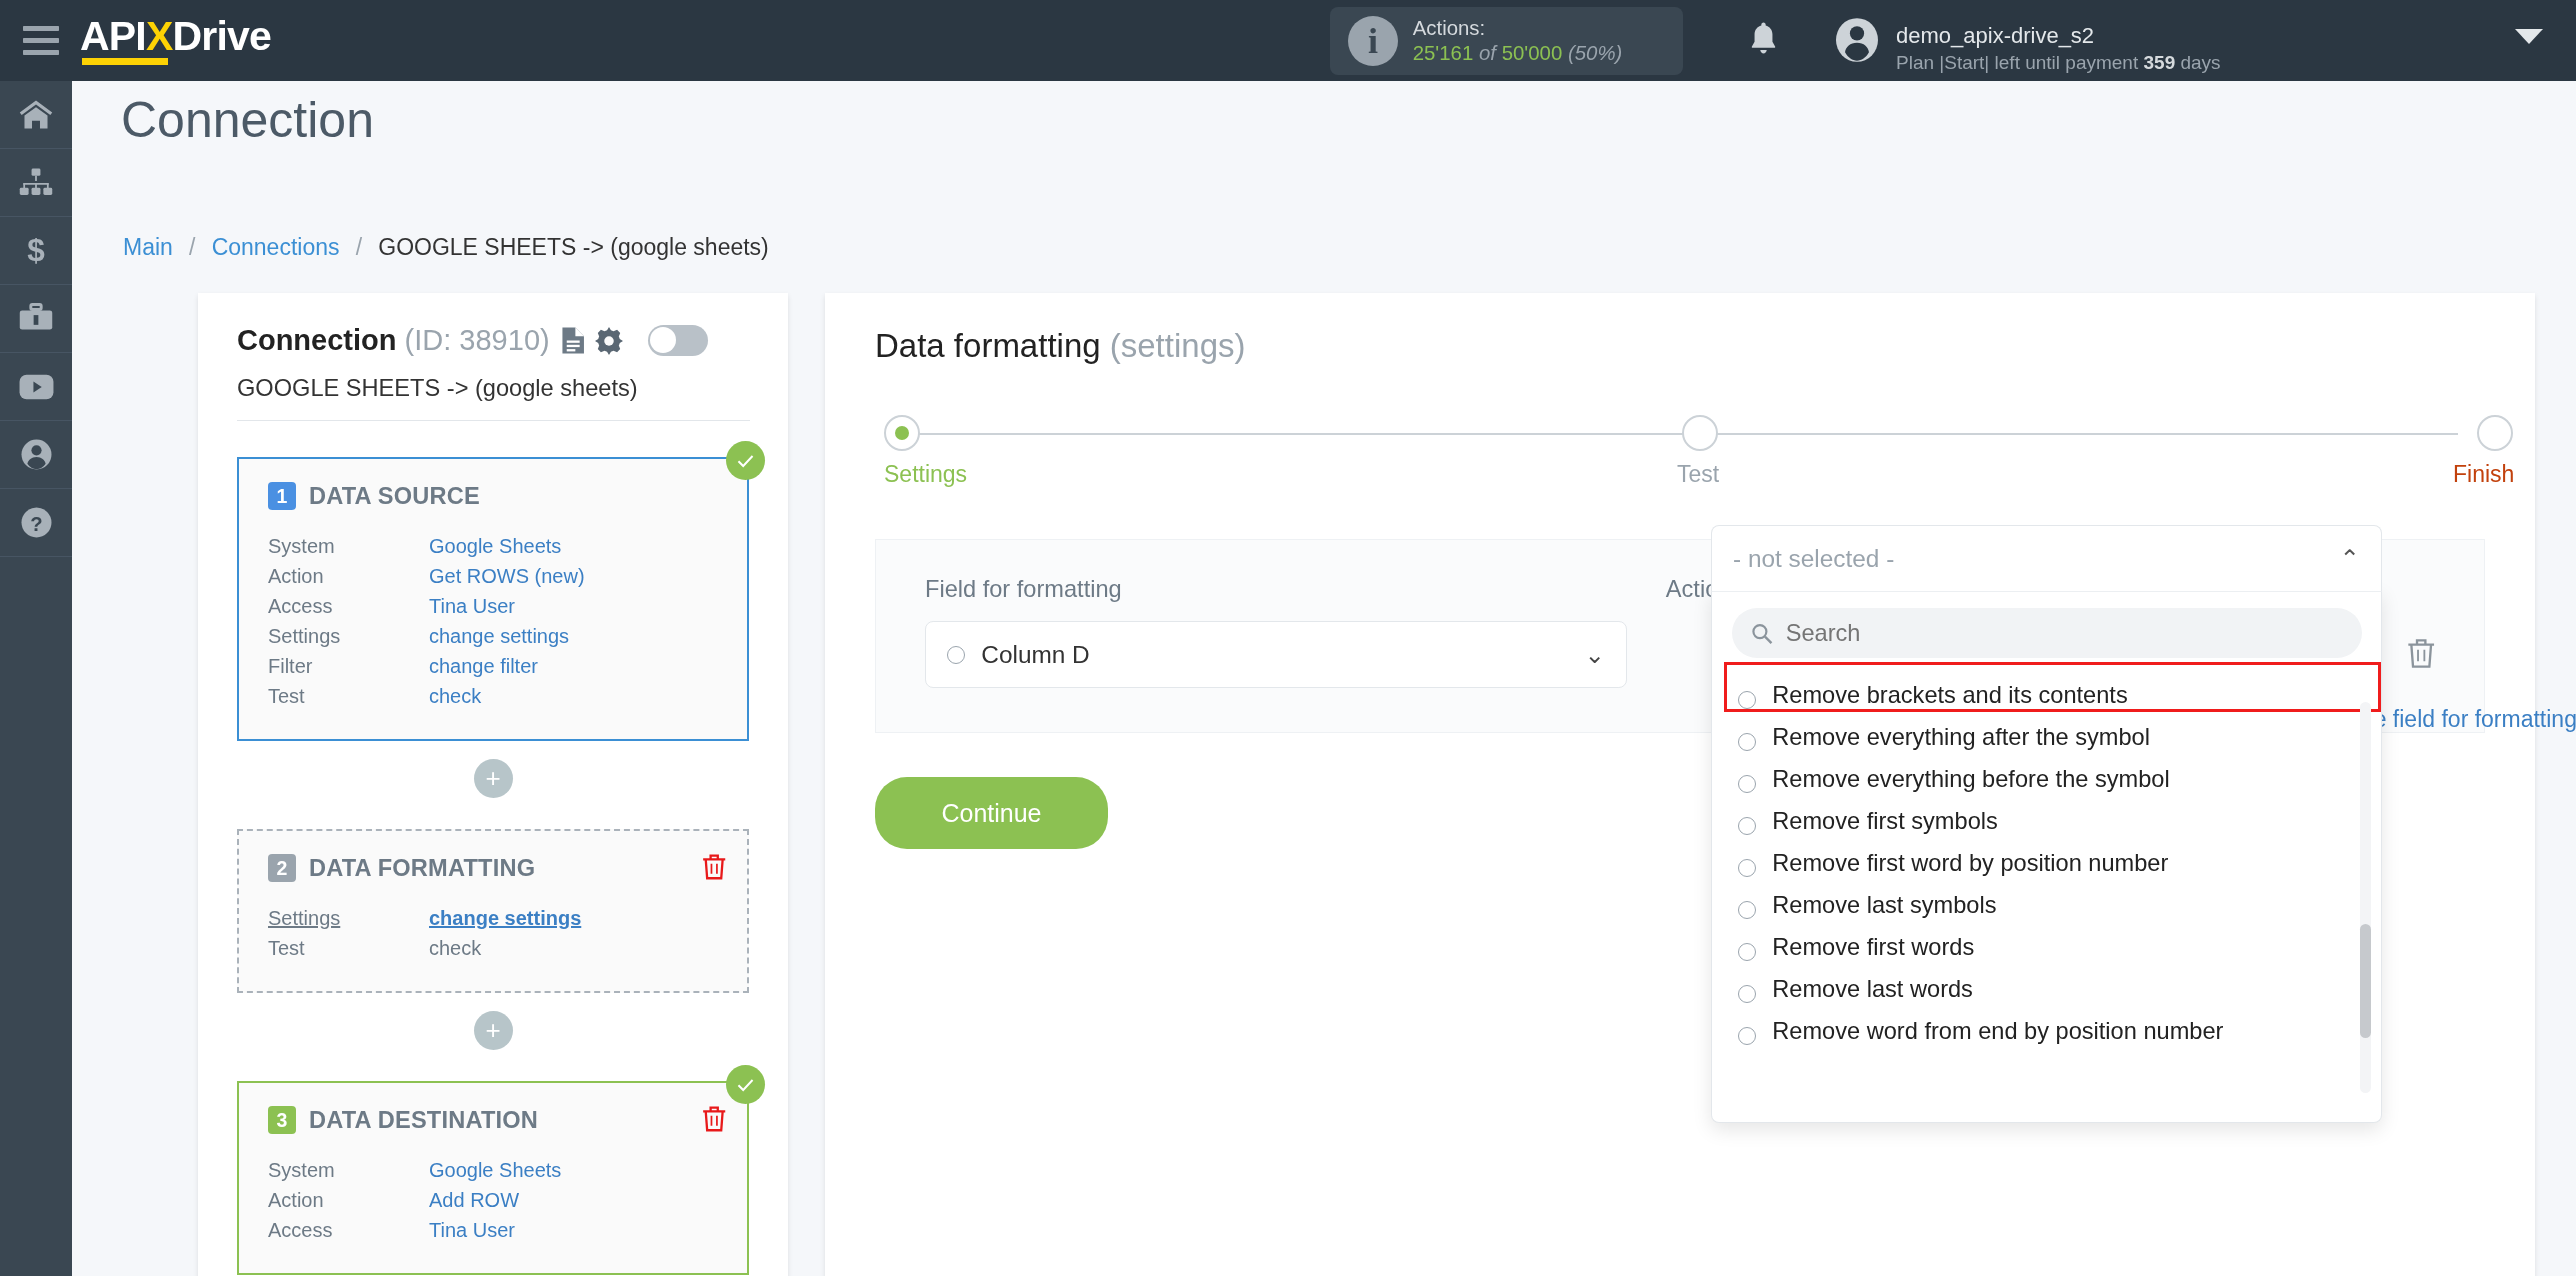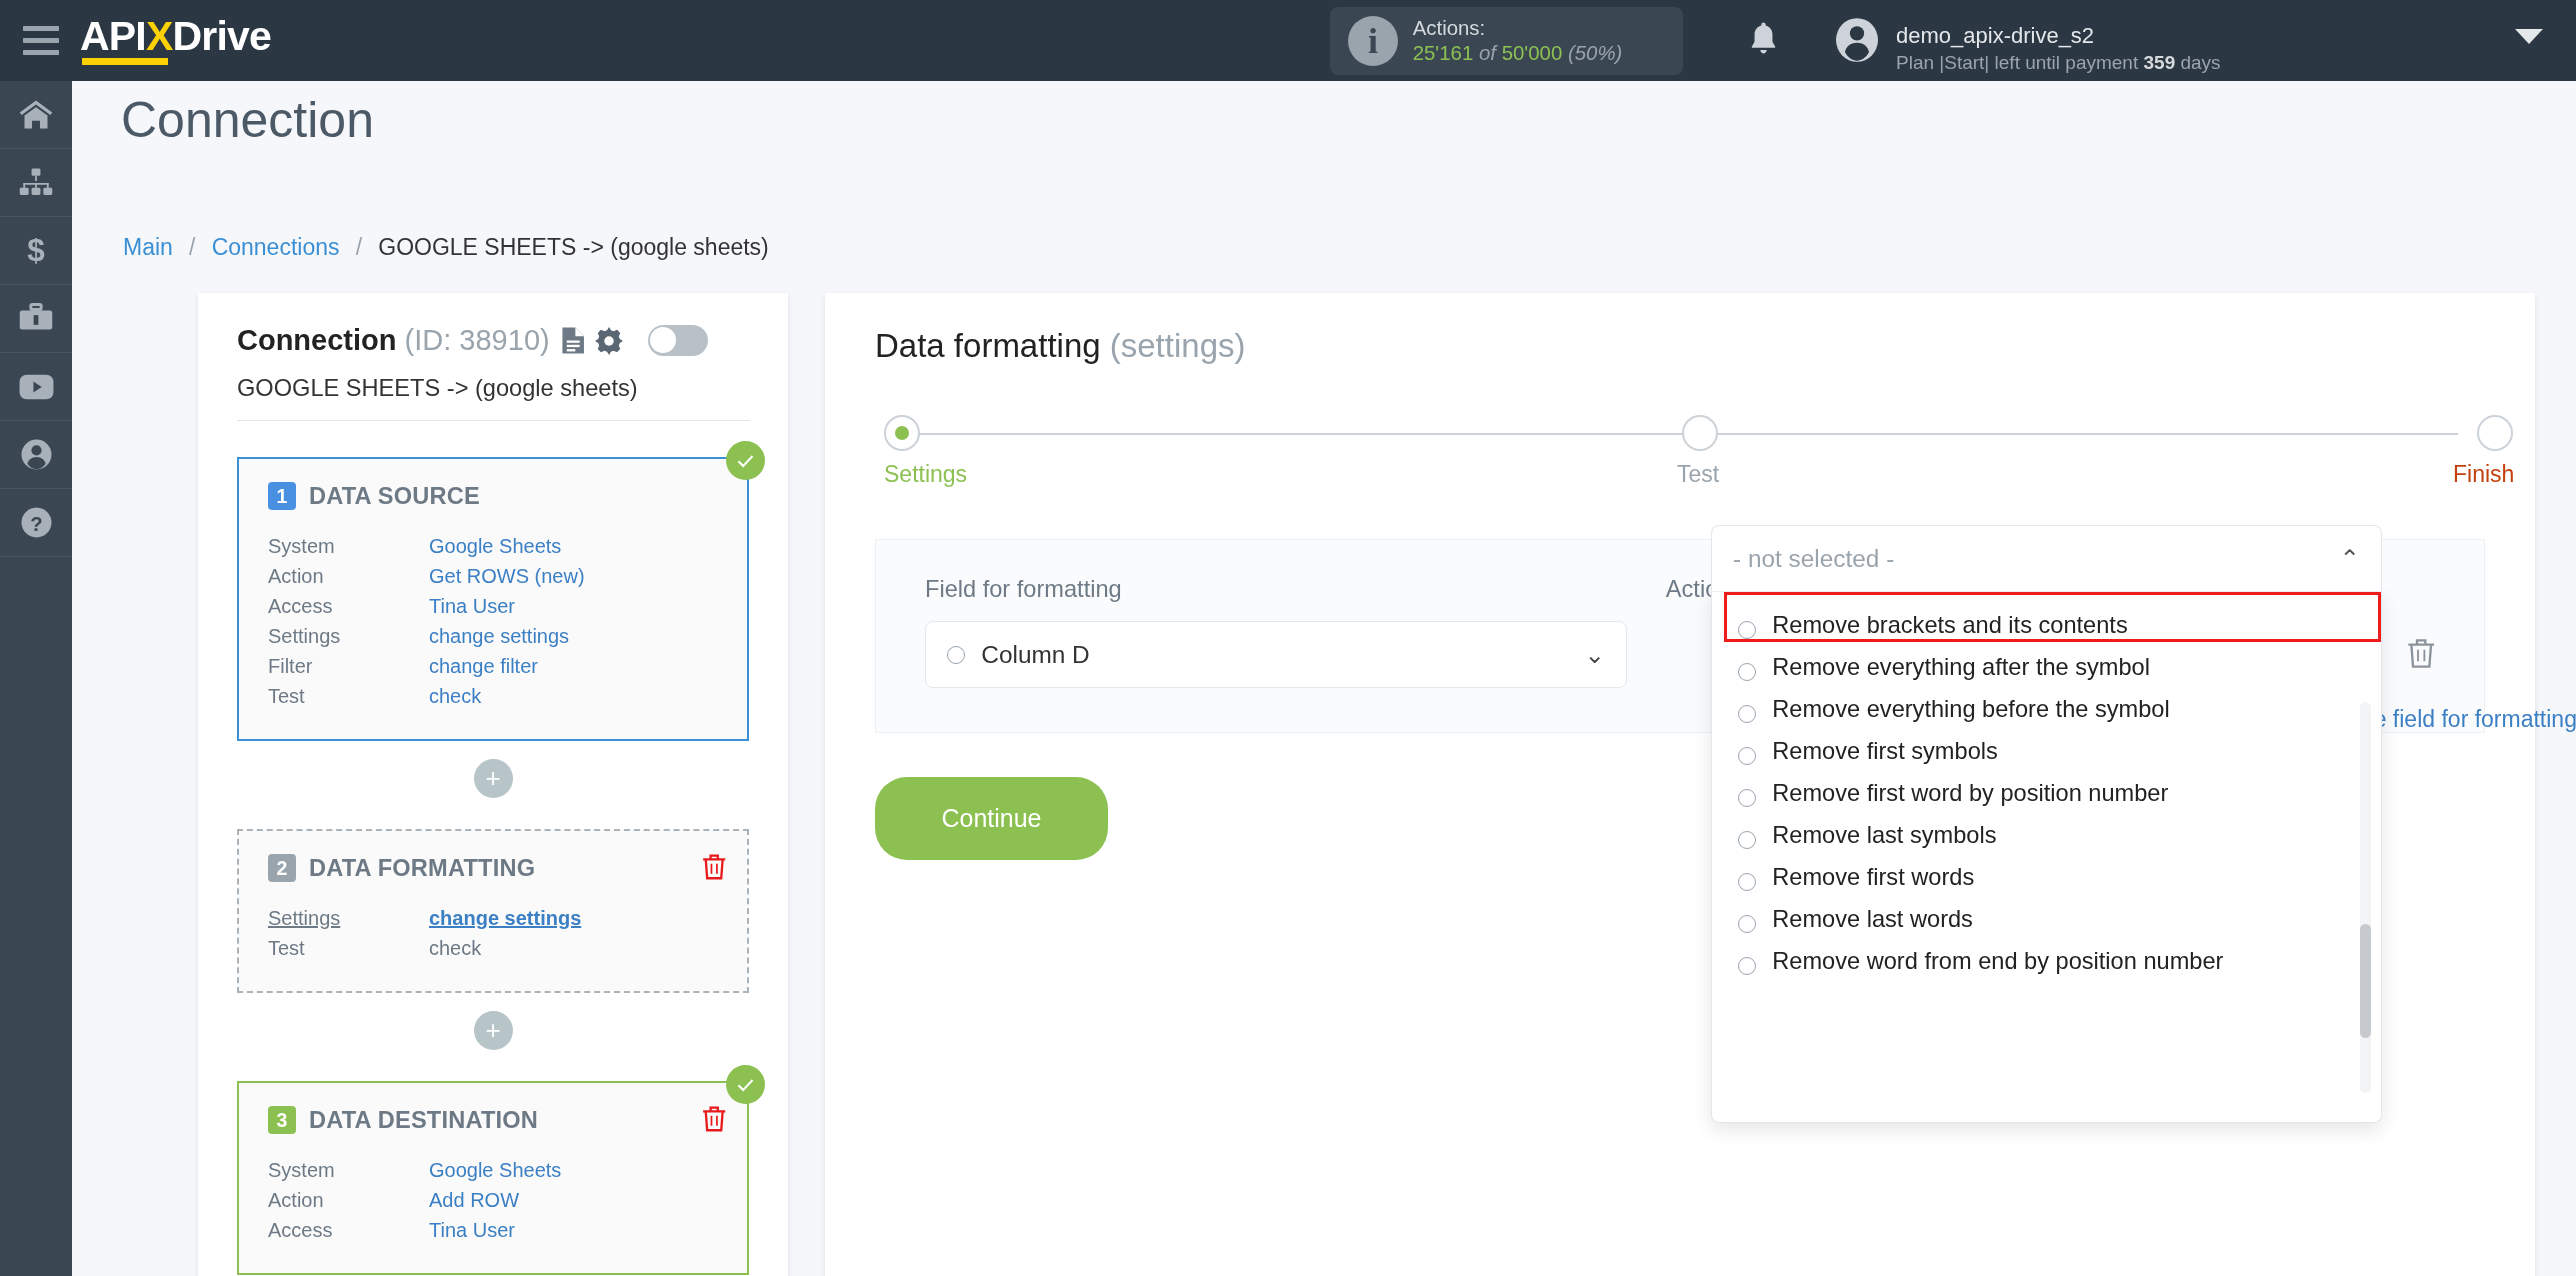--- a/index.html
+++ b/index.html
@@ -219,21 +219,21 @@
 
   .trash-inline { margin-top: 60px; cursor:pointer; }
   .addlink {
     position: absolute; left: 2170px; top: 625px;
     font-size: 23px; color:#3b7fc4; cursor: pointer;
     white-space: nowrap;
   }
 
   .continue {
     margin: 44px 0 0 50px;
-    width: 233px; height: 83px; border-radius: 32px;
+    width: 233px; height: 72px; border-radius: 32px;
     background:#8cc152; color:#fff; font-size: 25px;
     display:flex; align-items:center; justify-content:center;
     border:none; cursor:pointer;
   }
 
   
   .dropdown {
     position: absolute; left: 1639px; top: 509px;
     width: 671px; height: 533px;
     background:#fff; border:0.8px solid #e3e7eb; border-top:none;
@@ -556,20 +556,27 @@
   </div>
 
   <div class="addlink">Add one more field for formatting</div>
 
   <div class="dd-head">
     <span>- not selected -</span>
     <span class="chev" style="color:#555">⌃</span>
   </div>
 
   <div class="dropdown">
+    <div class="dd-search">
+      <svg width="23" height="23" viewBox="0 0 18 18">
+        <circle cx="7.4" cy="7.4" r="5.4" fill="none" stroke="#8b949c" stroke-width="1.8"></circle>
+        <path stroke="#8b949c" stroke-width="2" d="M11.6 11.6 17 17"></path>
+      </svg>
+      <input type="text" placeholder="Search" style="">
+    </div>
 
     <div class="dd-list">
       <div class="dd-item hl">
           <span class="ro"></span>
           <span>Remove brackets and its contents</span>
         </div>
       <div class="dd-item">
           <span class="ro"></span>
           <span>Remove everything after the symbol</span>
         </div>

